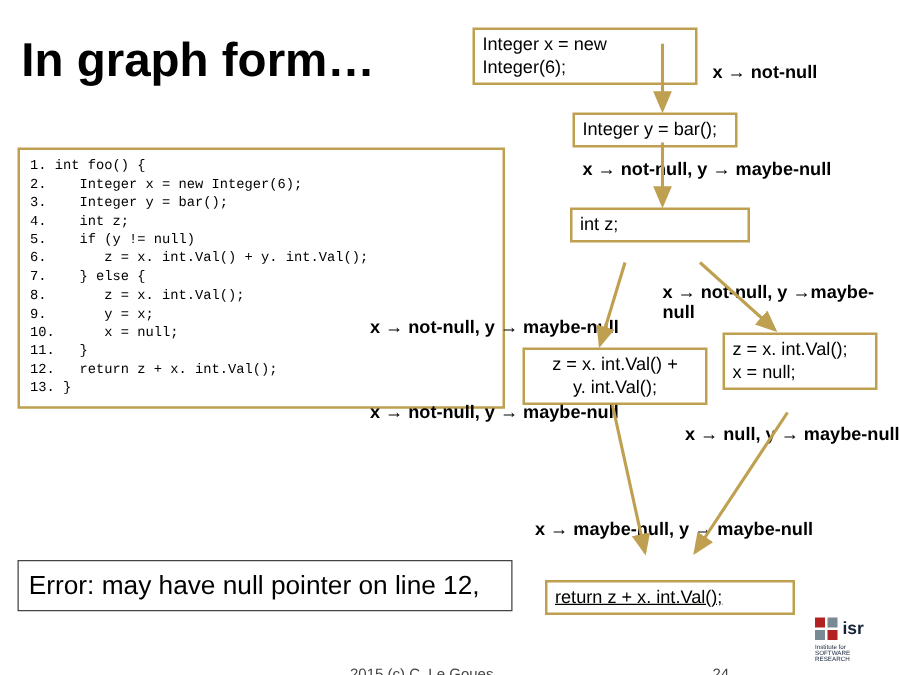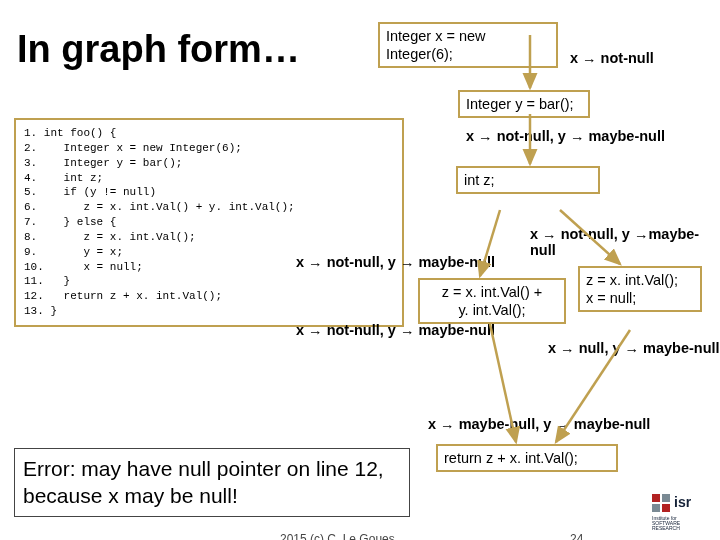--- a/index.html
+++ b/index.html
@@ -34,41 +34,40 @@
 <span>7.    } else {</span>
 <span>8.       z = x. int.Val();</span>
 <span>9.       y = x;</span>
 <span>10.      x = null;</span>
 <span>11.   }</span>
 <span>12.   return z + x. int.Val();</span>
 <span>13. }</span></div>
 
   <div class="error-box">
     <div>Error: may have null pointer on line 12,</div>
-    <div>because x may be null!</div>
   </div>
 
   <div class="node" style="left:378px; top:22px; width:180px;">
     <span>Integer x = new Integer(6);</span>
   </div>
   <div class="node" style="left:458px; top:90px; width:132px;">
     <span>Integer y = bar();</span>
   </div>
   <div class="node" style="left:456px; top:166px; width:144px;">
     <div>int z;</div>
   </div>
   <div class="node" style="left:418px; top:278px; width:148px; text-align:center;">
     <div>z = x. int.Val() +</div>
     <div>y. int.Val();</div>
   </div>
   <div class="node" style="left:578px; top:266px; width:124px;">
     <div>z = x. int.Val();</div>
     <div>x = null;</div>
   </div>
-  <div class="node" style="left:436px; top:444px; width:182px;">
+  <div class="node" style="left:436px; top:464px; width:200px;text-decoration:underline;">
     <span>return z + x. int.Val();</span>
   </div>
 
   <div class="ann" style="left:570px; top:50px;">
     <span class="arrow-sym">x → not-null</span>
   </div>
   <div class="ann" style="left:466px; top:128px;">
     <span>x → </span><span>not-null, y → </span><span>maybe-null</span>
   </div>
   <div class="ann" style="left:530px; top:226px;">

